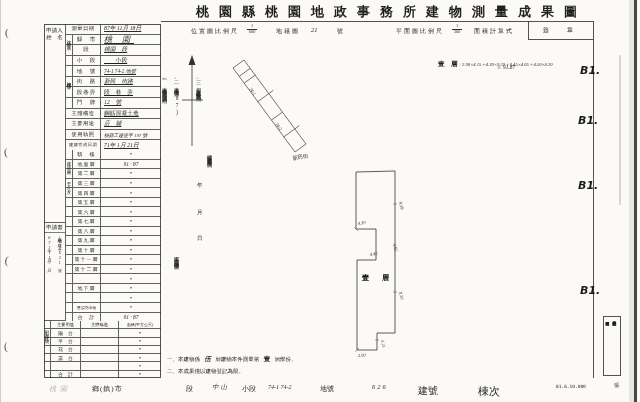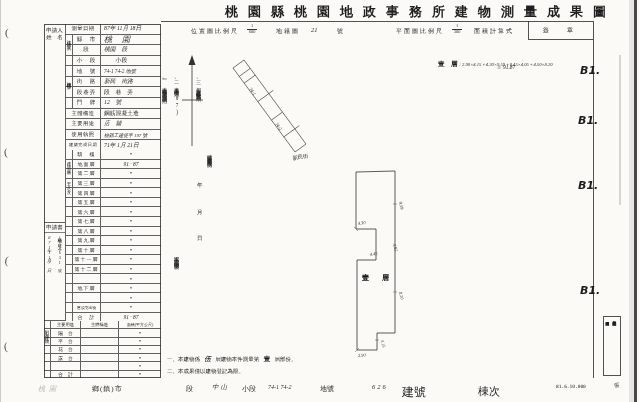--- a/index.html
+++ b/index.html
@@ -10,39 +10,39 @@
   .hand{font-style:italic;color:#2b2b2b;}
   .faint{color:rgba(70,70,70,.38);}
   
   .sect{position:absolute;display:flex;flex-direction:column;box-sizing:border-box;}
   .row{flex:1;display:flex;align-items:center;border-bottom:1px solid rgba(45,45,45,.75);box-sizing:border-box;min-height:0;}
   .row:last-child{border-bottom:none;}
   .c{height:100%;display:flex;align-items:center;box-sizing:border-box;border-right:1px solid rgba(45,45,45,.75);overflow:hidden;}
   .g{width:7px;flex:none;}
   .l{width:28px;flex:none;justify-content:center;font-size:5.5px;letter-spacing:1px;}
   .lw{width:35px;flex:none;justify-content:center;font-size:5.3px;letter-spacing:.5px;text-align:center;line-height:1.05;}
-  .v{flex:1;display:flex;align-items:center;padding-left:3px;font-size:5.8px;overflow:hidden;}
+  .v{flex:1;display:flex;align-items:center;padding-left:3px;font-size:5.8px;overflow:hidden;text-decoration:underline;}
   .fl{width:28px;flex:none;justify-content:center;font-size:5px;letter-spacing:1px;}
   .fv{flex:1;display:flex;align-items:center;justify-content:center;font-size:5.5px;}
   .borderbox{box-sizing:border-box;border:1px solid rgba(40,40,40,.8);}
   .hline{border-top:1px solid rgba(40,40,40,.8);height:0;}
   .vline{border-left:1px solid rgba(40,40,40,.8);width:0;}
   .hdr{font-size:6px;letter-spacing:2px;white-space:nowrap;}
   .frac{display:inline-flex;flex-direction:column;align-items:center;font-size:4.3px;line-height:1.15;vertical-align:middle;}
   .frac .num{border-bottom:1px solid #333;padding:0 4px;}
   .b1{font-size:11px;font-weight:bold;font-style:italic;color:#1c1c1c;font-family:"DejaVu Sans",sans-serif;}
   .paren{font-size:11px;color:#4a4a4a;}
   svg text{font-family:"Liberation Serif","DejaVu Serif",serif;}
 </style>
 </head>
 <body>
 
 <div id="page">
 
-  <div class="abs" style="left:196px;top:3px;width:420px;text-align:right;font-size:13px;font-weight:bold;letter-spacing:10px;white-space:nowrap;">桃園縣桃園地政事務所建物測量成果圖</div>
+  <div class="abs" style="left:196px;top:3px;width:420px;text-align:left;font-size:13px;font-weight:bold;letter-spacing:10px;white-space:nowrap;">桃園縣桃園地政事務所建物測量成果圖</div>
 
   <div class="abs hline" style="left:161px;top:21px;width:432px;"></div>
   <div class="abs vline" style="left:593px;top:21px;height:357px;"></div>
 
   <div class="abs hdr" style="left:191px;top:27px;">位置圖比例尺</div>
   <div class="abs frac" style="left:247px;top:24px;">
     <span class="num">1</span>
     <span>600</span>
   </div>
   <div class="abs hdr" style="left:276px;top:27px;">地籍圖</div>
@@ -334,29 +334,29 @@
 
   <div class="abs" style="left:167px;top:355px;font-size:5.5px;white-space:nowrap;">
     <span>一、本建物係</span>
     <span class="hand" style="font-size:6.5px;font-weight:bold;margin:0 3px;">伍</span>
     <span>層建物本件測量第</span>
     <span style="font-size:6.5px;font-weight:bold;margin:0 3px;">壹</span>
     <span>層部份。</span>
   </div>
   <div class="abs" style="left:167px;top:368px;font-size:5.5px;white-space:nowrap;">二、本成果僅以建物登記為限。</div>
 
-  <div class="abs hand faint" style="left:38px;top:384px;font-size:7px;letter-spacing:4px;">桃園</div>
+  <div class="abs hand faint" style="left:49px;top:384px;font-size:7px;letter-spacing:4px;">桃園</div>
   <div class="abs" style="left:92px;top:384px;font-size:7px;letter-spacing:1px;">鄉(鎮)市</div>
   <div class="abs" style="left:186px;top:384px;font-size:7px;">段</div>
   <div class="abs hand" style="left:212px;top:383px;font-size:6.5px;letter-spacing:2px;">中山</div>
   <div class="abs" style="left:242px;top:384px;font-size:7px;">小段</div>
   <div class="abs hand" style="left:268px;top:384px;font-size:6px;">74-1  74-2</div>
   <div class="abs" style="left:320px;top:384px;font-size:7px;">地號</div>
   <div class="abs hand" style="left:372px;top:383px;font-size:6.5px;letter-spacing:2px;">626</div>
-  <div class="abs" style="left:402px;top:384px;font-size:12px;">建號</div>
+  <div class="abs" style="left:418px;top:384px;font-size:10px;">建號</div>
   <div class="abs" style="left:478px;top:384px;font-size:11px;">棟次</div>
   <div class="abs" style="left:556px;top:384px;font-size:4.5px;font-family:'DejaVu Sans Mono',monospace;">81.6.10.000</div>
   <div class="abs" style="left:614px;top:382px;font-size:5.5px;">張</div>
 
   <div class="abs" style="left:603px;top:316px;width:18px;height:60px;border:0.8px solid rgba(40,40,40,.8);box-sizing:border-box;"></div>
   <div class="abs vtext" style="left:612px;top:318px;height:56px;font-size:3.8px;letter-spacing:0;">附註未登記壹至壹長打建</div>
   <div class="abs vtext" style="left:605px;top:318px;height:56px;font-size:3.8px;letter-spacing:0;">本棟依照分層負責繪製</div>
 
   <div class="abs b1" style="left:580px;top:64px;">B1.</div>
   <div class="abs b1" style="left:578px;top:114px;">B1.</div>

